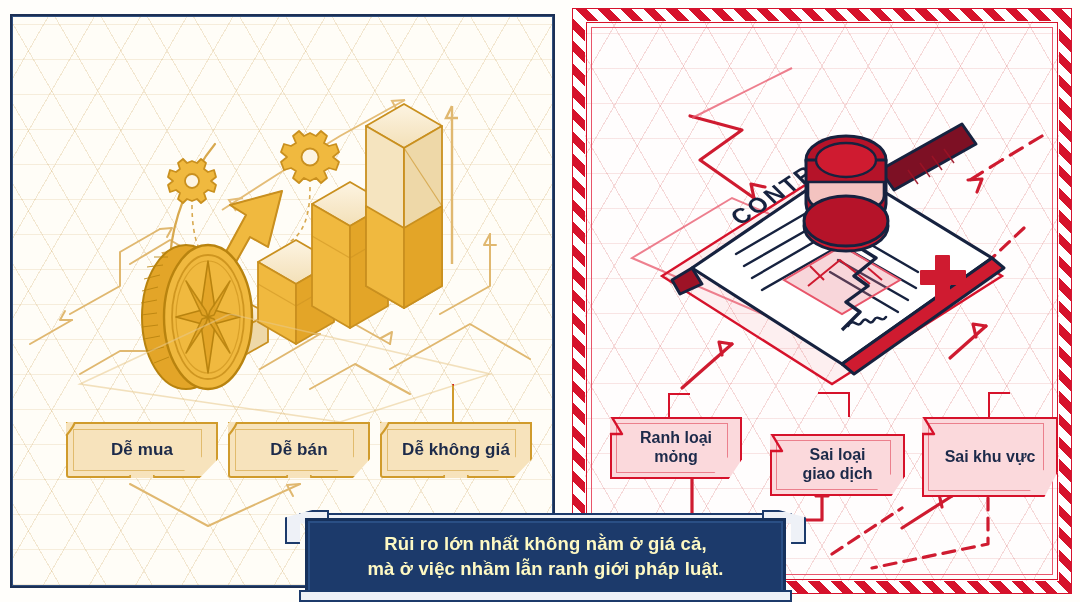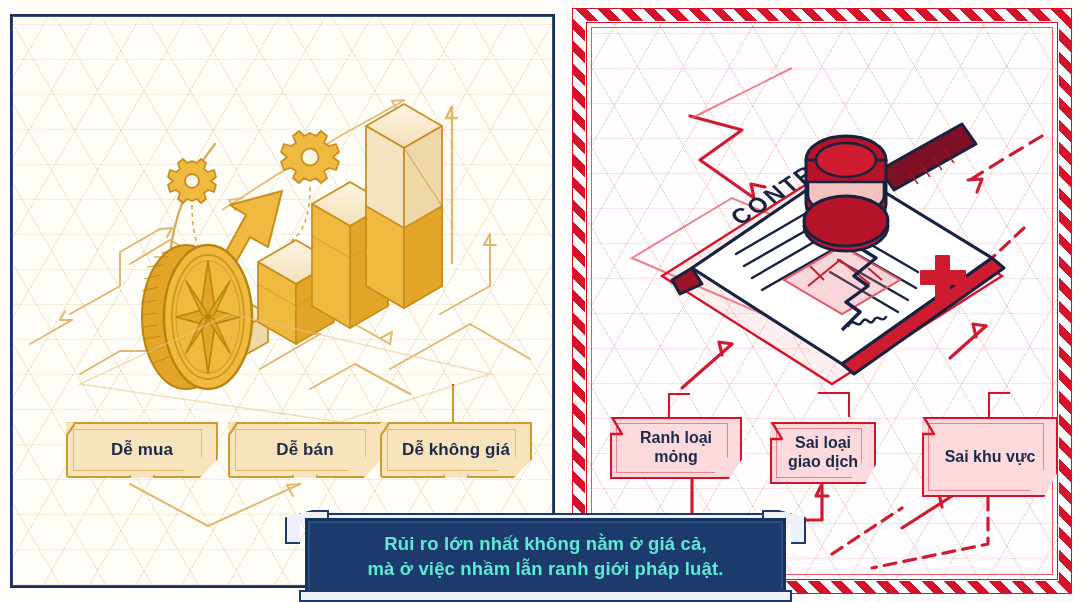--- a/index.html
+++ b/index.html
@@ -205,21 +205,21 @@
     left: 22px; top: 13px;
     width: 481px; height: 78px;
     background: #1c3a6b;
     border: 3px solid #16315c;
     box-shadow: inset 0 0 0 2px #2a4f85;
     display: flex;
     align-items: center;
     justify-content: center;
   }
   #banner-text {
-    color: #5eead4;
+    color: #fef9c3;
     font-size: 18.5px;
     font-weight: bold;
     line-height: 1.33;
     text-align: center;
     white-space: pre-line;
     letter-spacing: .15px;
   }
   .banner-wing {
     position: absolute;
     top: 5px;
@@ -398,21 +398,21 @@
       <svg class="pin-icon" viewBox="0 0 28 36">
         <path d="M14 2 C7.4 2 2 7.2 2 13.6 C2 22 14 34 14 34 S26 22 26 13.6 C26 7.2 20.6 2 14 2 Z" fill="#f7e3bc" stroke="#d09b2c" stroke-width="2.2"></path>
         <circle cx="14" cy="13.4" r="5" fill="#fffdf7" stroke="#d09b2c" stroke-width="2"></circle>
       </svg>
       <div class="tag-inner-line"></div>
       <span class="tag-label">Dễ mua</span>
       <div class="tag-tail"></div>
       <div class="tag-dot"></div>
     </div>
 
-    <div class="gold-tag" style="left:218px; top:408px; width:154px;">
+    <div class="gold-tag" style="left:218px; top:408px; width:142px;">
       <svg class="pin-icon" viewBox="0 0 28 36">
         <path d="M14 2 C7.4 2 2 7.2 2 13.6 C2 22 14 34 14 34 S26 22 26 13.6 C26 7.2 20.6 2 14 2 Z" fill="#f7e3bc" stroke="#d09b2c" stroke-width="2.2"></path>
         <circle cx="14" cy="13.4" r="5" fill="#fffdf7" stroke="#d09b2c" stroke-width="2"></circle>
       </svg>
       <div class="tag-inner-line"></div>
       <span class="tag-label">Dễ bán</span>
       <div class="tag-tail"></div>
       <div class="tag-dot"></div>
     </div>
 
@@ -545,21 +545,21 @@
       <svg class="warn-icon" viewBox="0 0 34 30">
         <path d="M17 3 L32 28 L2 28 Z" fill="#fbd9dc" stroke="#d6122b" stroke-width="2.4" stroke-linejoin="round"></path>
         <line x1="17" y1="12" x2="17" y2="20" stroke="#d6122b" stroke-width="2.4" stroke-linecap="round"></line>
         <circle cx="17" cy="24" r="1.6" fill="#d6122b"></circle>
       </svg>
       <div class="tag-inner-line"></div>
       <span class="tag-label">Ranh loại
 mỏng</span>
     </div>
 
-    <div class="red-tag" style="left:198px; top:414px; width:106px; height:62px;">
+    <div class="red-tag" style="left:198px; top:426px; width:135px; height:62px;">
       <svg class="warn-icon" viewBox="0 0 34 30">
         <path d="M17 3 L32 28 L2 28 Z" fill="#fbd9dc" stroke="#d6122b" stroke-width="2.4" stroke-linejoin="round"></path>
         <line x1="17" y1="12" x2="17" y2="20" stroke="#d6122b" stroke-width="2.4" stroke-linecap="round"></line>
         <circle cx="17" cy="24" r="1.6" fill="#d6122b"></circle>
       </svg>
       <div class="tag-inner-line"></div>
       <span class="tag-label">Sai loại
 giao dịch</span>
     </div>
 

